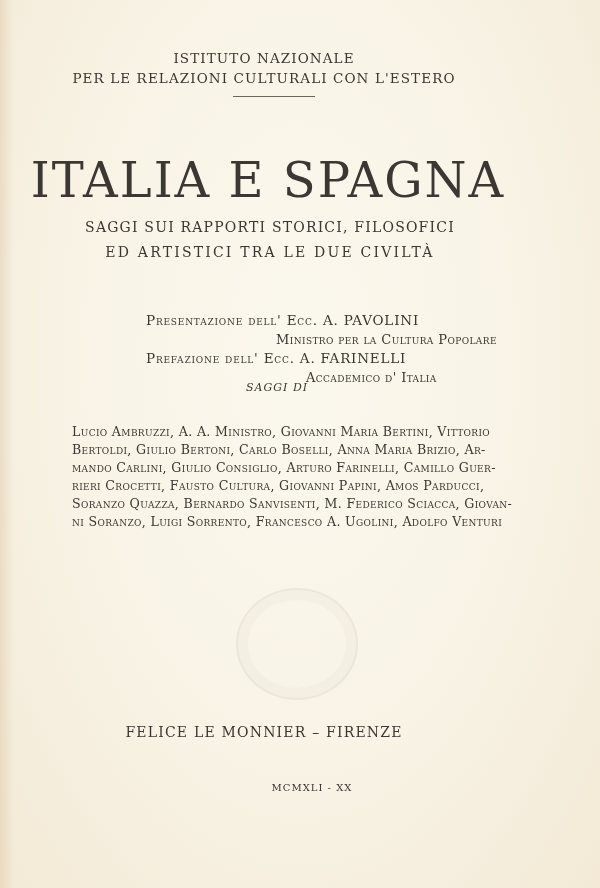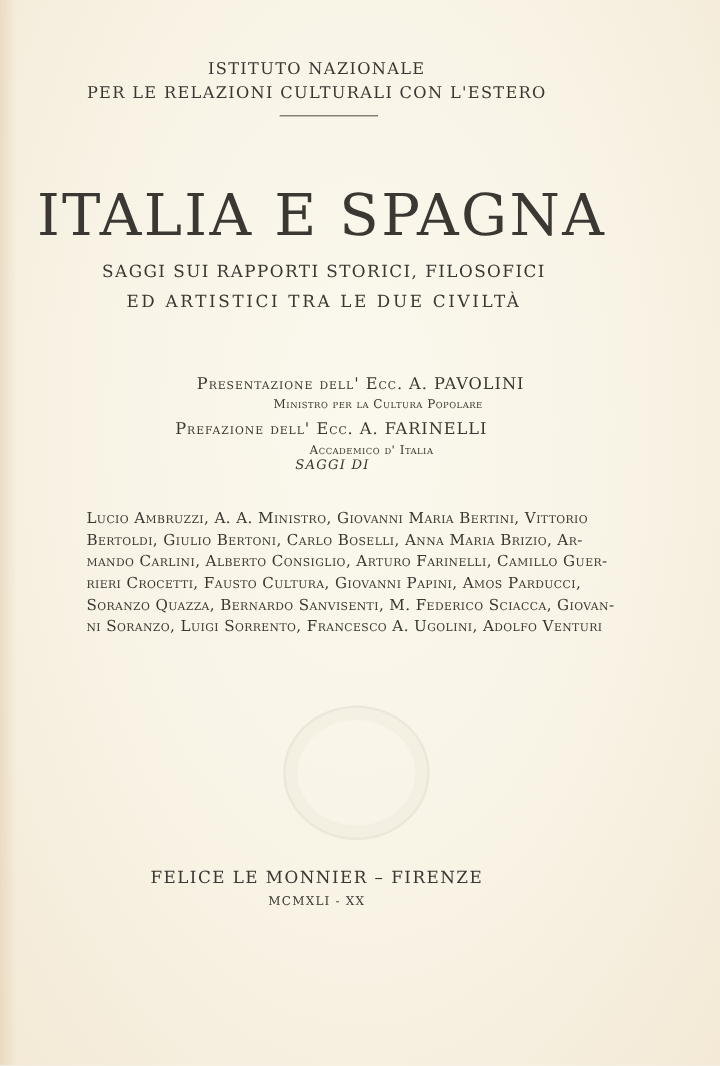--- a/index.html
+++ b/index.html
@@ -26,40 +26,40 @@
       background: #6b655d;
     }
     .title {
       top: 152px; left: 4px; font-size: 48px; letter-spacing: 2px;
       color: #3b3733; font-weight: normal;
     }
     .sub1 { top: 219px; font-size: 14px; letter-spacing: 1.2px; left: 6px; }
     .sub2 { top: 244px; font-size: 14px; letter-spacing: 2.2px; left: 6px; }
     .credit { position: absolute; left: 146px; font-size: 13.5px; letter-spacing: 0.8px; font-variant: small-caps; }
     .credit .big { font-variant: normal; }
-    .role { position: absolute; font-size: 10px; font-variant: small-caps; letter-spacing: 0.4px; }
-    .cr1 { top: 312px; margin-left: 18px; }
+    .role { position: absolute; font-size: 13px; font-variant: small-caps; letter-spacing: 0.4px; margin-left: 48px; }
+    .cr1 { top: 312px; }
     .role1 { top: 332px; left: 228px; }
     .cr2 { top: 350px; }
     .role2 { top: 370px; left: 258px; }
     .saggi { position: absolute; top: 381px; left: 246px; font-size: 11px; letter-spacing: 1px; font-style: italic; }
     .authors {
       position: absolute; top: 423px; left: 72px; width: 460px;
       font-size: 12.6px; line-height: 18px; font-variant: small-caps;
       letter-spacing: 0.35px; text-align: justify;
     }
     .authors div { white-space: nowrap; }
     .stamp {
       position: absolute; left: 236px; top: 588px; width: 118px; height: 108px;
       border-radius: 50%;
       border: 2px solid rgba(200,190,175,0.25);
       box-shadow: inset 0 0 0 10px rgba(215,205,190,0.12);
     }
     .publisher { top: 724px; font-size: 14px; letter-spacing: 1.2px; }
-    .year { top: 746px; font-size: 10px; letter-spacing: 1px; }
+    .year { top: 782px; font-size: 10px; letter-spacing: 1px; padding-left: 48px; }
   </style>
 </head>
 <body>
 
 <div class="page">
 
   <div class="center inst1">ISTITUTO NAZIONALE</div>
   <div class="center inst2">PER LE RELAZIONI CULTURALI CON L'ESTERO</div>
   <div class="rule"></div>
 
@@ -78,21 +78,21 @@
     <span>Prefazione dell' Ecc. A.</span>
     <span class="big">FARINELLI</span>
   </div>
   <div class="role role2">Accademico d' Italia</div>
 
   <div class="saggi">SAGGI DI</div>
 
   <div class="authors">
     <div>Lucio Ambruzzi, A. A. Ministro, Giovanni Maria Bertini, Vittorio</div>
     <div>Bertoldi, Giulio Bertoni, Carlo Boselli, Anna Maria Brizio, Ar-</div>
-    <div>mando Carlini, Alberto Consiglio, Arturo Farinelli, Camillo Guer-</div>
+    <div>mando Carlini, Giulio Consiglio, Arturo Farinelli, Camillo Guer-</div>
     <div>rieri Crocetti, Fausto Cultura, Giovanni Papini, Amos Parducci,</div>
     <div>Soranzo Quazza, Bernardo Sanvisenti, M. Federico Sciacca, Giovan-</div>
     <div>ni Soranzo, Luigi Sorrento, Francesco A. Ugolini, Adolfo Venturi</div>
   </div>
 
   <div class="stamp"></div>
 
   <div class="center publisher">FELICE LE MONNIER – FIRENZE</div>
   <div class="center year">MCMXLI - XX</div>
 

